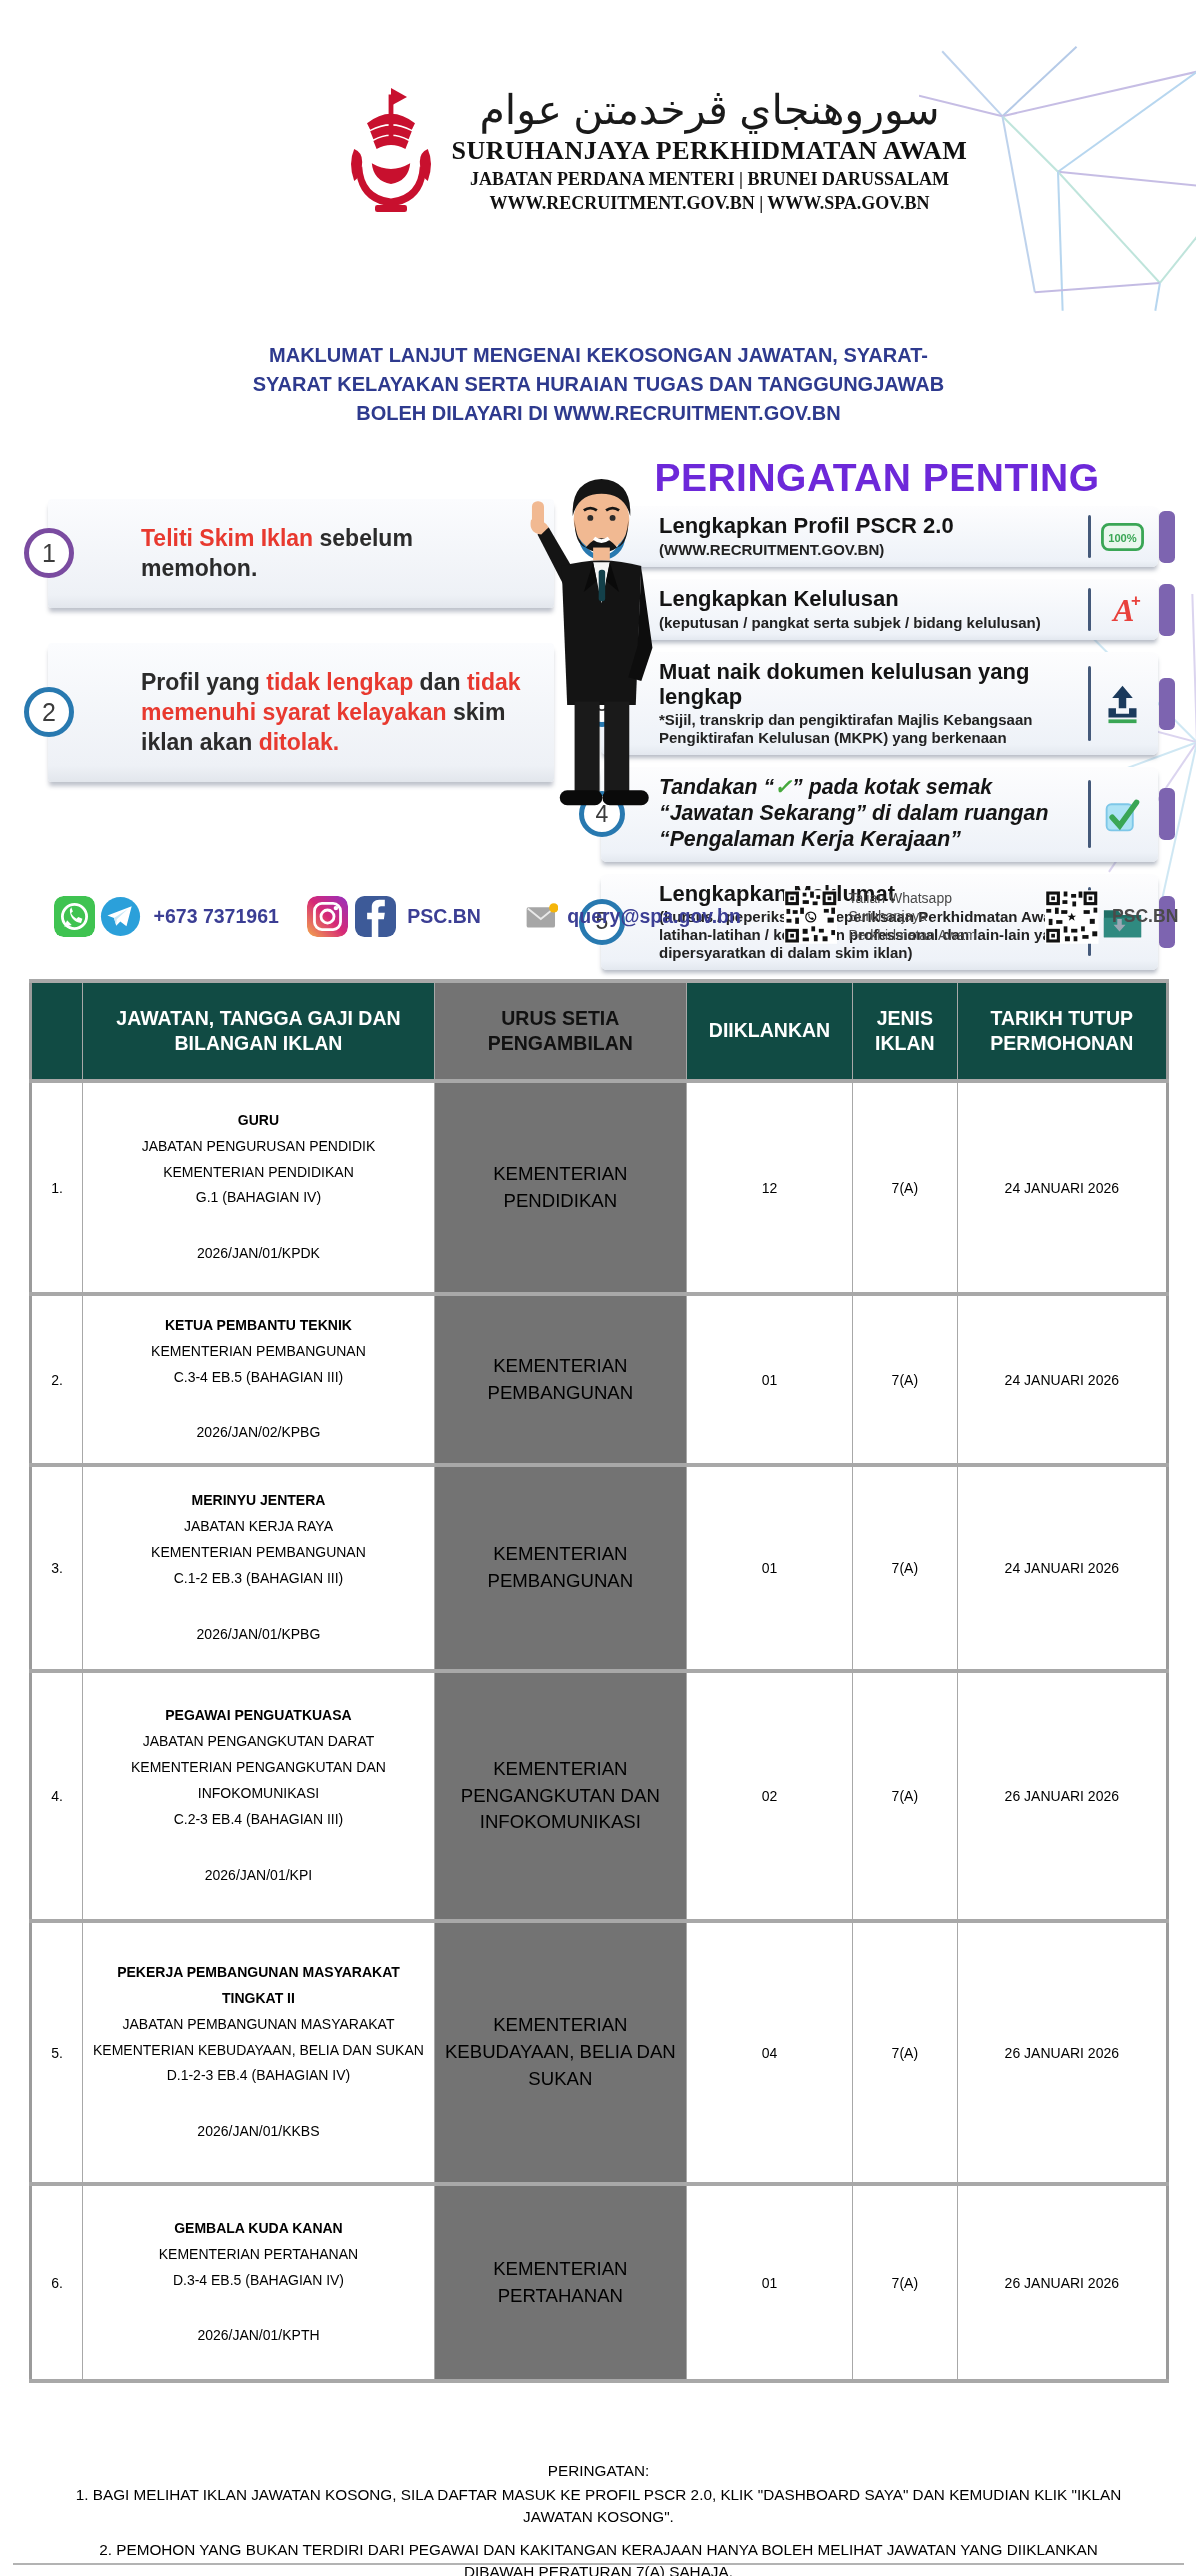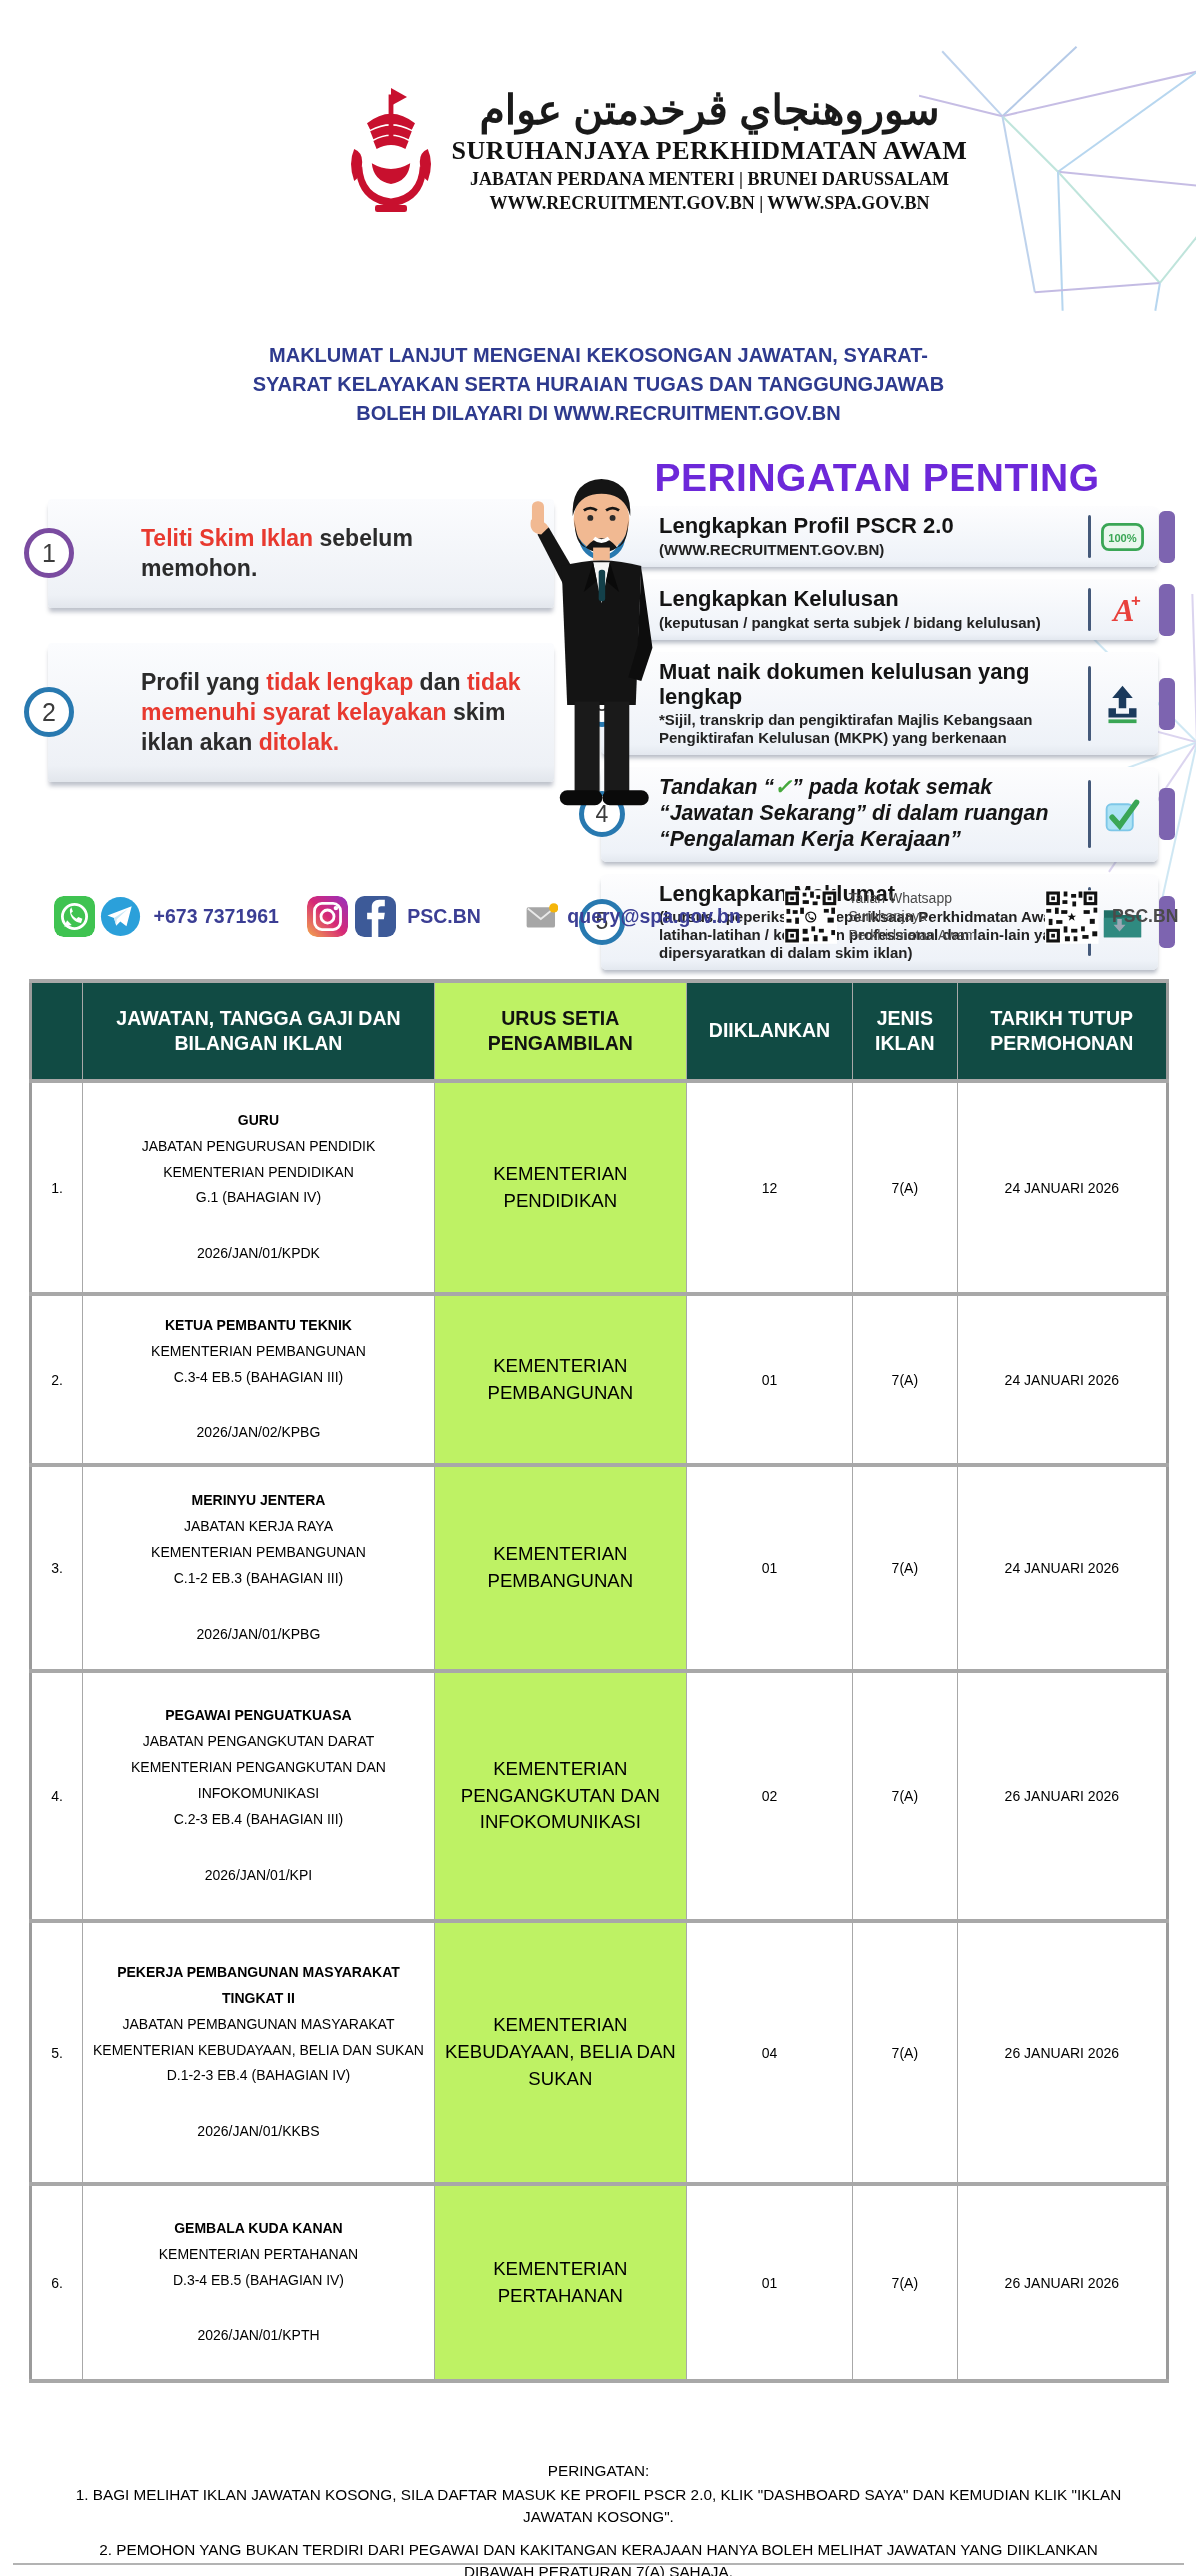--- a/index.html
+++ b/index.html
@@ -8,21 +8,21 @@
 
   
   .decor { position:absolute; pointer-events:none; opacity:.75; }
   #decor-tr { top:14px; right:0; }
   #decor-rm { top:594px; right:0; }
 
   
   .masthead { position:absolute; top:80px; left:343px; display:flex; align-items:center; gap:11px; }
   .crest { width:96px; height:141px; flex:0 0 auto; }
   .masthead-text { text-align:center; width:519px; color:#111; }
-  .arabic-line { font-size:41px; font-weight:bold; line-height:1.15; color:#1a1a1a; }
+  .arabic-line { font-size:41px; font-weight:normal; line-height:1.15; color:#1a1a1a; }
   .org-line { font-family:"Liberation Serif", serif; font-weight:bold; font-size:26px; letter-spacing:0.5px; margin-top:1.9px; }
   .dept-line { font-family:"Liberation Serif", serif; font-weight:bold; font-size:18px; margin-top:2.8px; }
   .urls-line { font-family:"Liberation Serif", serif; font-weight:bold; font-size:18px; margin-top:3.7px; }
 
   .big-title { position:absolute; top:230px; left:0; width:100%; text-align:center;
     color:#2e3a8e; font-weight:900; font-size:48px; line-height:1.07; letter-spacing:0.9px; }
   .intro { position:absolute; top:341px; left:50%; transform:translateX(-50%); width:724px;
     text-align:center; color:#2e3a8e; font-size:20px; font-weight:600; line-height:1.45; }
   .intro b { font-weight:900; }
 
@@ -65,21 +65,21 @@
   .qr-label { font-size:14px; color:#4a4a4a; line-height:1.3; }
   .qr-label2 { font-size:17.6px; color:#4a4a4a; font-weight:600; }
 
   
   table.jobs { position:absolute; top:979px; left:29px; width:1140px; border-collapse:collapse;
     border:3.7px solid #9b9b9b; background:#fff; }
   .jobs th, .jobs td { border:1.9px solid #a8a8a8; border-top-width:4.6px; border-bottom-width:4.6px;
     text-align:center; vertical-align:middle; }
   .jobs th { background:#114b44; color:#fff; font-size:19.5px; font-weight:bold; line-height:1.3;
     height:100px; padding:9.3px 7.4px; }
-  .jobs th.cyan, .jobs td.cyan { background:#bef264; }
+  .jobs th.cyan, .jobs td.cyan { background:#737373; }
   .jobs th.cyan { color:#111; }
   .jobs td { font-size:14px; color:#000; padding:11px 9.3px; }
   .jobs td.jaw { line-height:1.85; }
   .jobs td.jaw .jt { font-weight:bold; }
   .jobs td.jaw .ref { margin-top:30px; }
   .jobs td.urus { line-height:1.45; font-size:18.6px; }
 
   
   .foot { position:absolute; top:2460px; left:50%; transform:translateX(-50%); width:1048px;
     text-align:center; font-size:15.3px; line-height:1.45; color:#000; }

